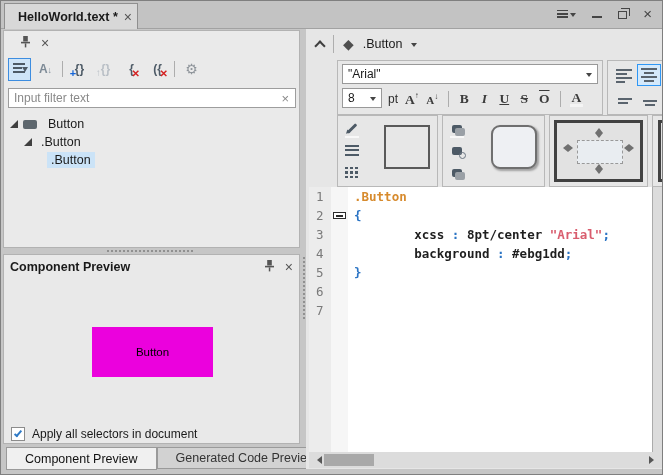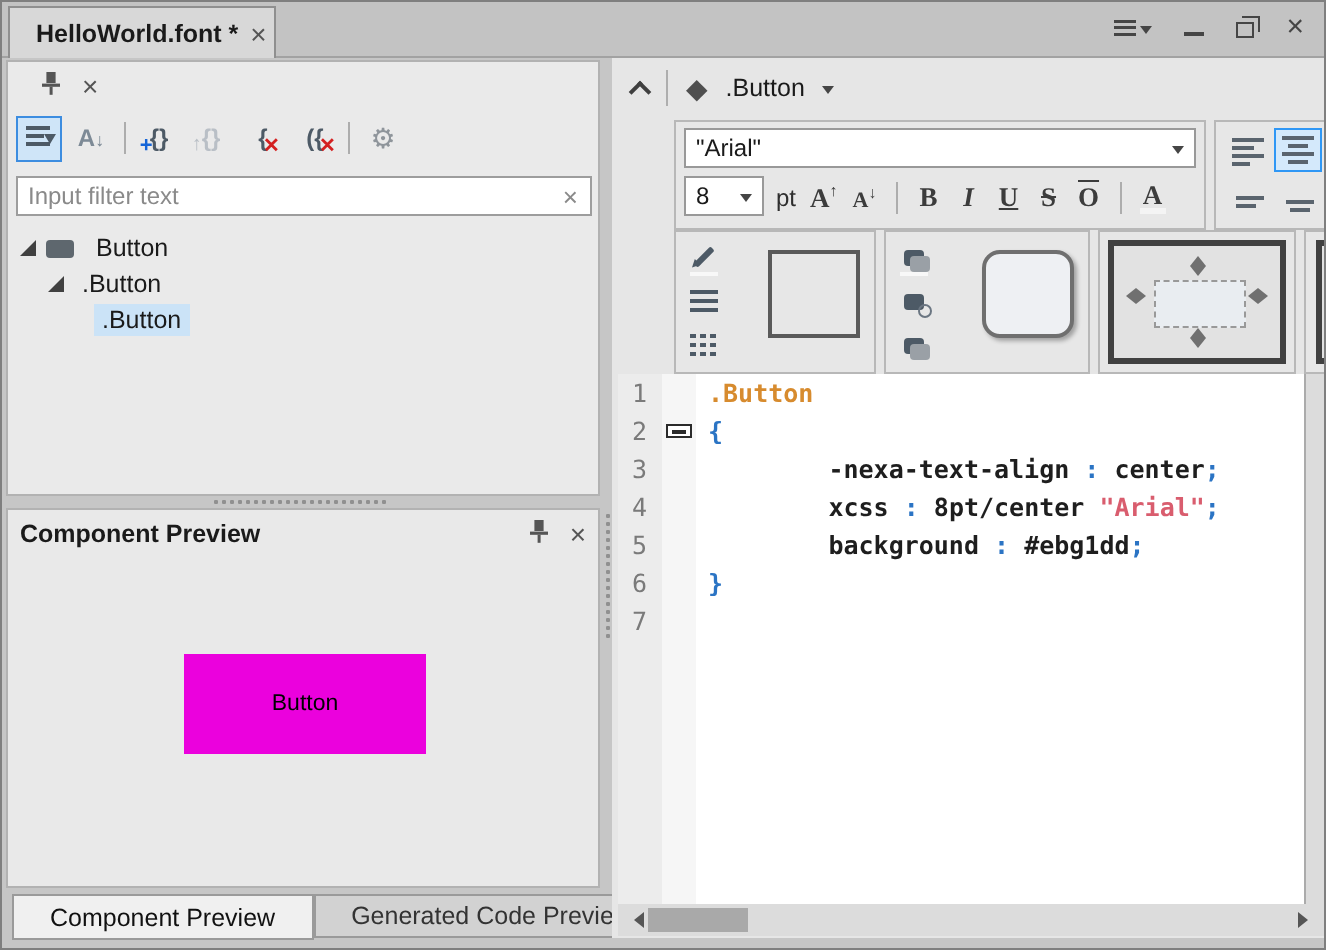--- a/index.html
+++ b/index.html
@@ -155,21 +155,21 @@
 
 <div class="window">
 
   <div class="tabbar">
     <div class="doc-tab">
       <svg width="16" height="16" viewBox="0 0 16 16">
         <path d="M3 11 A5.3 5.3 0 1 1 12.5 9" fill="none" stroke="#7d8ea0" stroke-width="2"></path>
         <path d="M4 12 L12 4" stroke="#3f6fb5" stroke-width="2.2"></path>
         <path d="M10.5 12.5 A3 3 0 0 0 13 10" fill="none" stroke="#8a97a5" stroke-width="1.6"></path>
       </svg>
-      <span class="title">HelloWorld.font *</span>
+      <span class="title">HelloWorld.text *</span>
       <span class="tab-close">×</span>
     </div>
     <div class="win-controls">
       <span class="menu-lines">
           <span class="bars"></span>
           <span class="tri down"></span>
         </span>
       <span class="min-bar"></span>
       <span class="restore"></span>
       <span class="x-glyph">×</span>
@@ -246,20 +246,26 @@
       <span class="hicon">
         <svg width="11" height="13" viewBox="0 0 11 13">
             <rect x="3.2" y="1" width="4.6" height="5.5" fill="#555"></rect>
             <rect x="1" y="6.8" width="9" height="1.6" fill="#555"></rect>
             <rect x="4.8" y="8.4" width="1.5" height="4" fill="#555"></rect>
           </svg>
       </span>
       <span class="hicon x-glyph" style="font-size:14px">×</span>
     </div>
     <div class="preview-button" id="preview-button" style="background: rgb(235, 1, 221);">Button</div>
+    <div class="chk-row">
+      <span class="chk-box" id="apply-checkbox">
+          <span class="check"></span>
+        </span>
+      <span>Apply all selectors in document</span>
+    </div>
   </div>
 
   <div class="bottom-tabs">
     <span class="btab active" id="btab0">Component Preview</span>
     <span class="btab" id="btab1">Generated Code Preview</span>
   </div>
 
   <div class="right">
     <div class="crumb">
       <span class="chev-up"></span>
@@ -390,21 +396,20 @@
           </div>
           <div class="fold-cell"></div>
           <div class="fold-cell"></div>
           <div class="fold-cell"></div>
           <div class="fold-cell"></div>
           <div class="fold-cell"></div>
         </div>
       <div class="codecol" id="codecol">
           <div class="code-line"><span class="tk-selector">.Button</span></div>
           <div class="code-line"><span class="tk-punct">{</span></div>
-          <div class="code-line"><span class="tk-text">        </span><span class="tk-text">-nexa-text-align</span><span class="tk-text"> </span><span class="tk-punct">:</span><span class="tk-text"> </span><span class="tk-text">center</span><span class="tk-punct">;</span></div>
           <div class="code-line"><span class="tk-text">        </span><span class="tk-text">xcss</span><span class="tk-text"> </span><span class="tk-punct">:</span><span class="tk-text"> </span><span class="tk-text">8pt/center </span><span class="tk-string">"Arial"</span><span class="tk-punct">;</span></div>
           <div class="code-line"><span class="tk-text">        </span><span class="tk-text">background</span><span class="tk-text"> </span><span class="tk-punct">:</span><span class="tk-text"> </span><span class="tk-text">#ebg1dd</span><span class="tk-punct">;</span></div>
           <div class="code-line"><span class="tk-punct">}</span></div>
           <div class="code-line"></div>
         </div>
       <div class="vstrip"></div>
     </div>
     <div class="hscroll">
       <span class="hs-arrow-l"></span>
       <span class="hs-thumb"></span>

